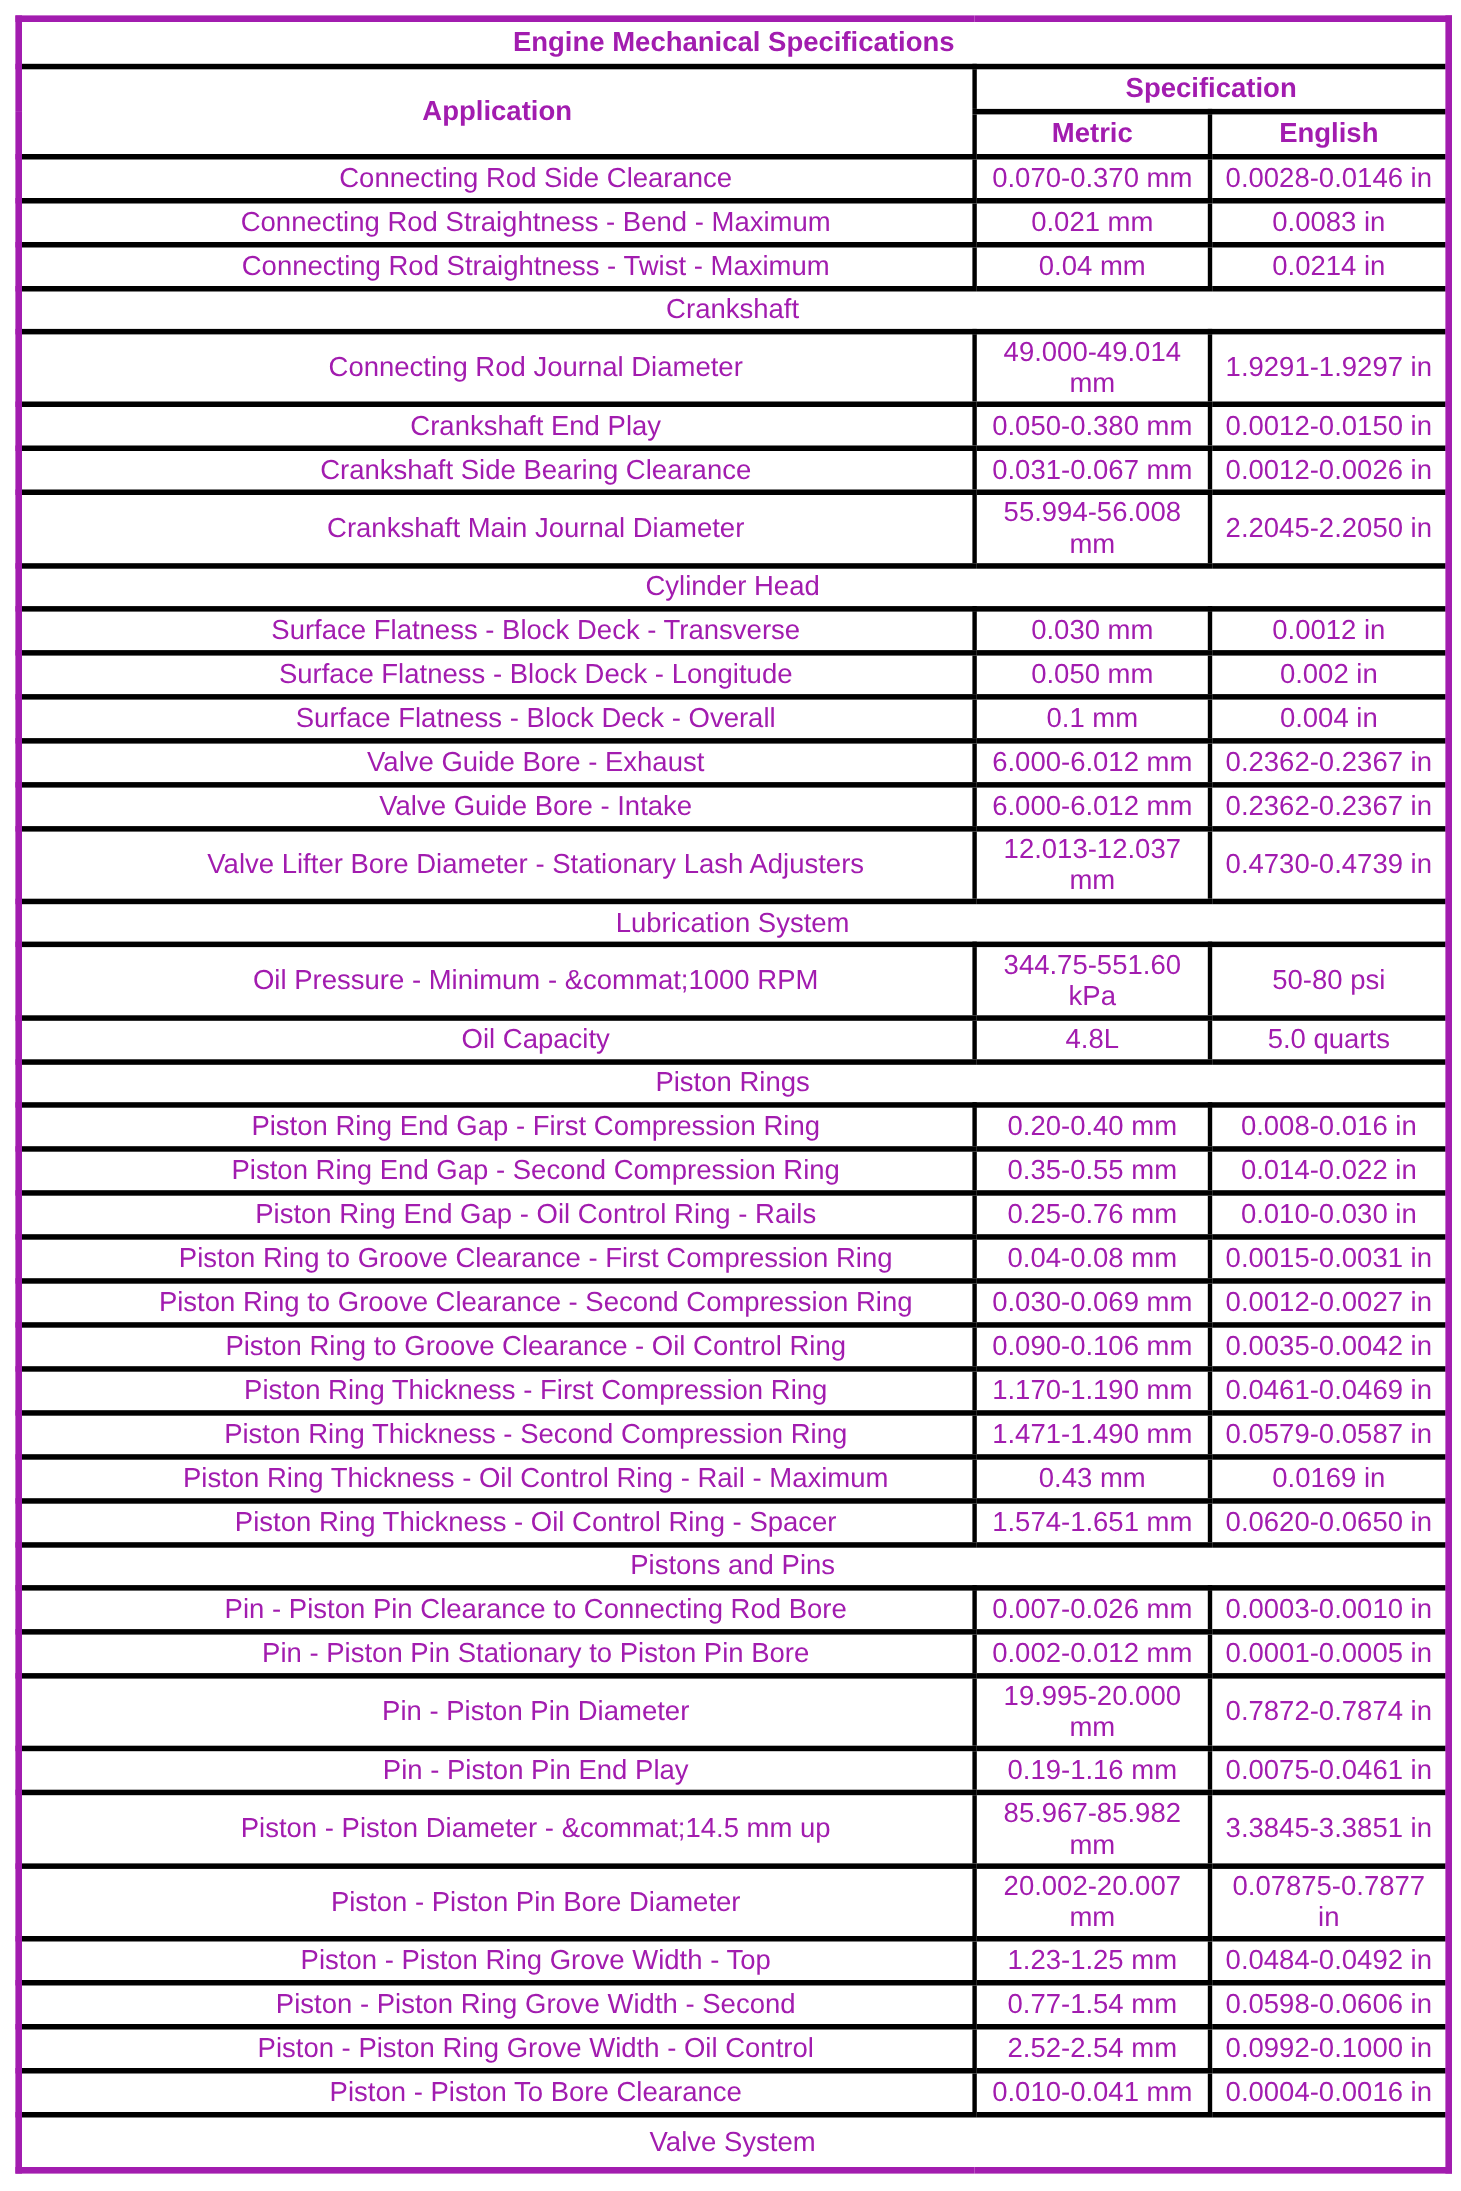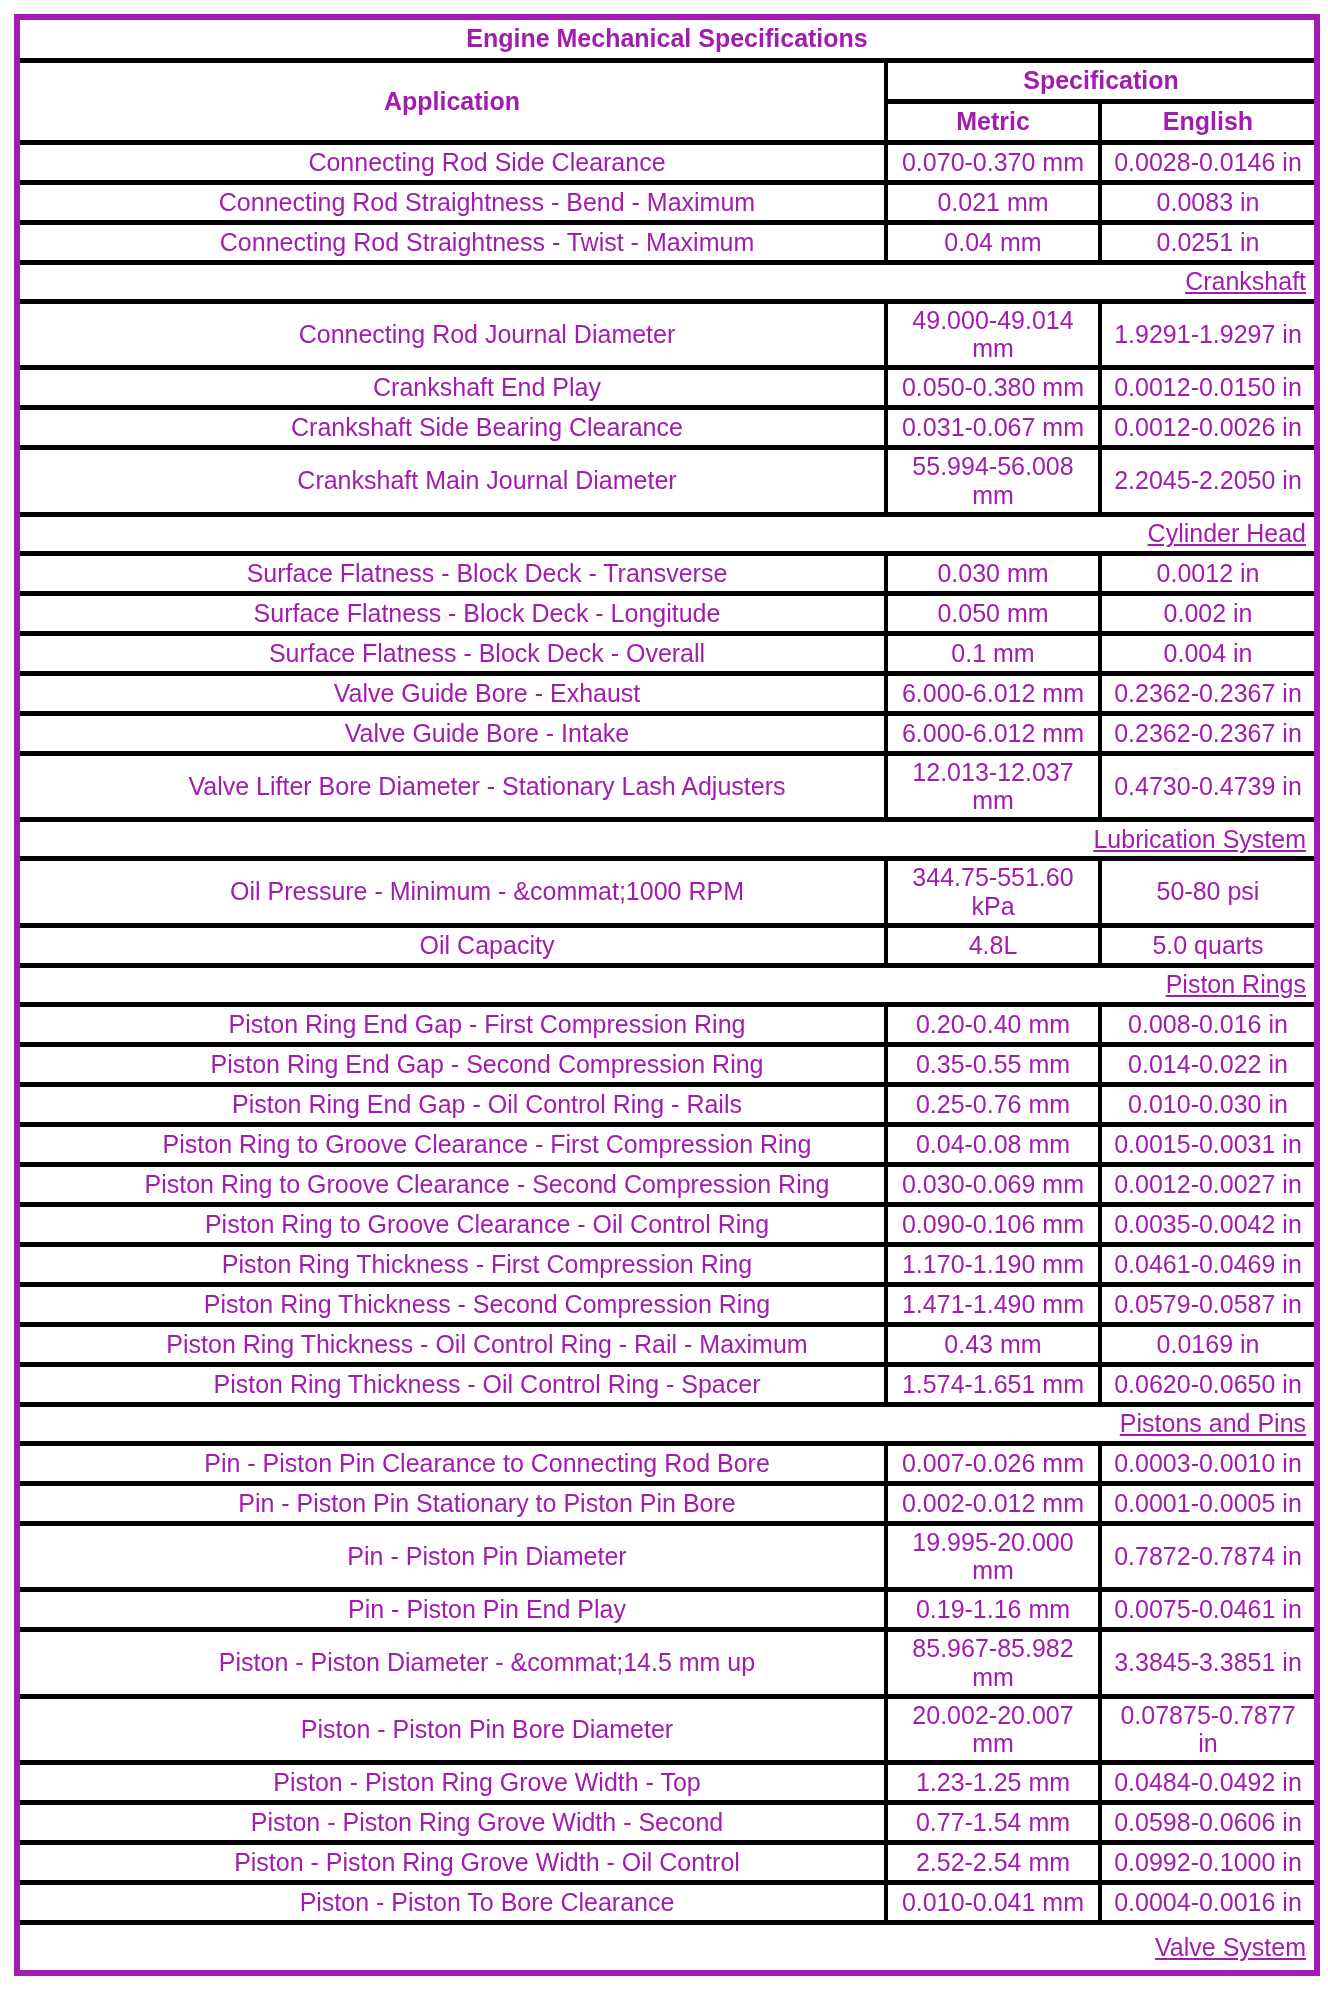--- a/index.html
+++ b/index.html
@@ -56,23 +56,22 @@
     padding: 2px 10px 2px 80px;
   }
   td.metric-cell, td.english-cell {
     text-align: center;
     white-space: pre-line;
     padding: 2px 10px;
   }
 
   tr.section-row   { height: 39px; }
   td.section-cell {
-    text-align: right;
+    text-align: center;
     padding: 2px 8px 2px 6px;
-    text-decoration: underline;
   }
   tbody tr.section-row:last-child { height: 50px; }
 </style>
 </head>
 <body>
 
 <div class="page">
   <table class="spec-table">
     <colgroup>
       <col class="col-app">
@@ -99,21 +98,21 @@
           <td class="english-cell">0.0028-0.0146 in</td>
         </tr>
         <tr class="data-row">
           <td class="app-cell">Connecting Rod Straightness - Bend - Maximum</td>
           <td class="metric-cell">0.021 mm</td>
           <td class="english-cell">0.0083 in</td>
         </tr>
         <tr class="data-row">
           <td class="app-cell">Connecting Rod Straightness - Twist - Maximum</td>
           <td class="metric-cell">0.04 mm</td>
-          <td class="english-cell">0.0251 in</td>
+          <td class="english-cell">0.0214 in</td>
         </tr>
         <tr class="section-row">
           <td colspan="3" class="section-cell">Crankshaft</td>
         </tr>
         <tr class="data-row">
           <td class="app-cell">Connecting Rod Journal Diameter</td>
           <td class="metric-cell">49.000-49.014
 mm</td>
           <td class="english-cell">1.9291-1.9297 in</td>
         </tr>

